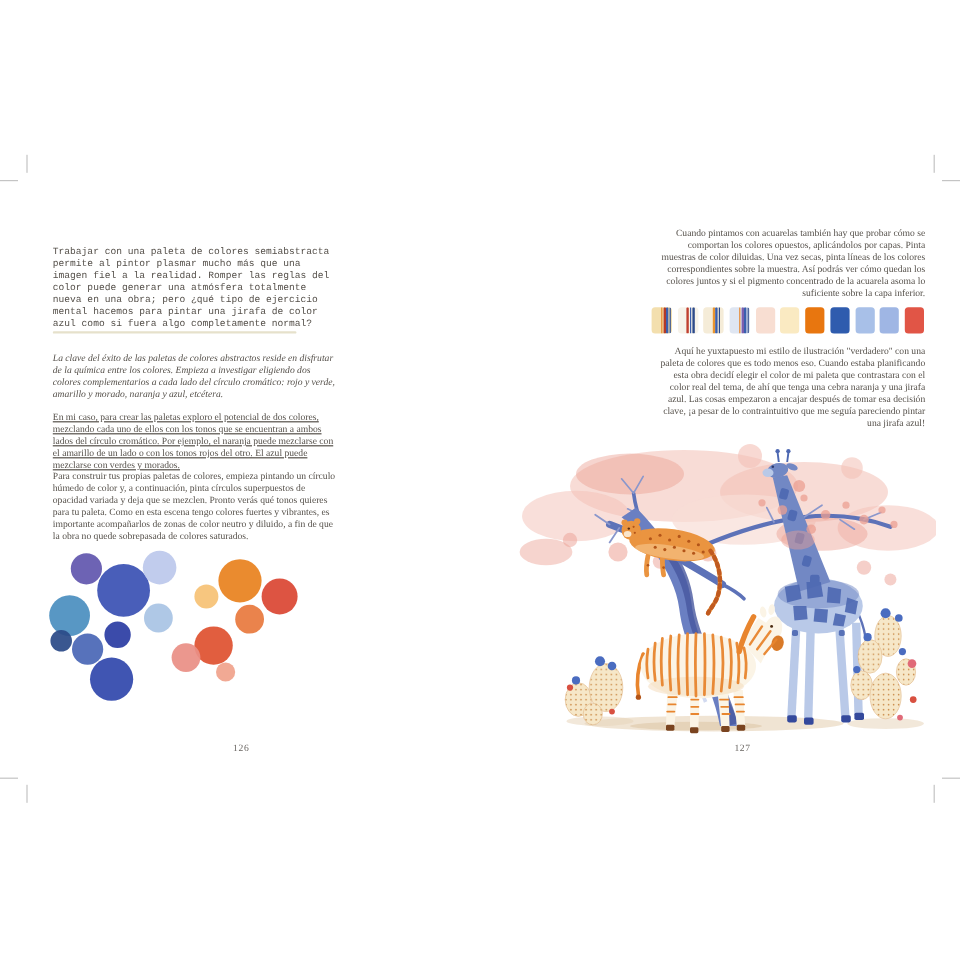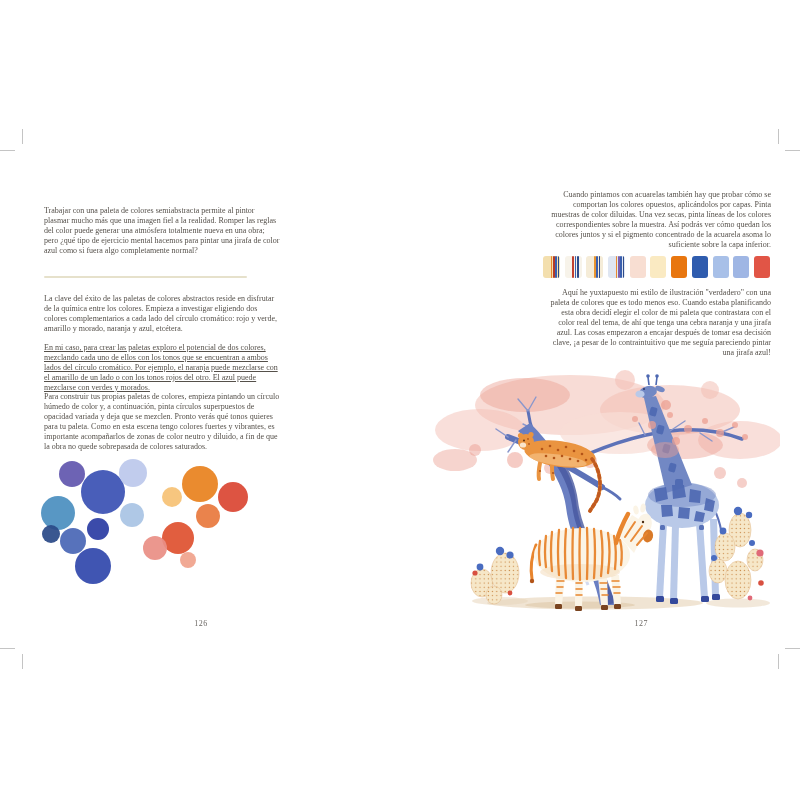--- a/index.html
+++ b/index.html
@@ -57,23 +57,23 @@
 
   <div class="crop v" style="left:22px;top:129px;"></div>
   <div class="crop h" style="left:0;top:150px;"></div>
   <div class="crop v" style="left:778px;top:129px;"></div>
   <div class="crop h" style="left:785px;top:150px;"></div>
   <div class="crop v" style="left:22px;top:654px;"></div>
   <div class="crop h" style="left:0;top:648px;"></div>
   <div class="crop v" style="left:778px;top:654px;"></div>
   <div class="crop h" style="left:785px;top:648px;"></div>
 
-  <div class="body-par lp" style="top:206px;">Trabajar con una paleta de colores semiabstracta permite al pintor plasmar mucho más que una imagen fiel a la realidad. Romper las reglas del color puede generar una atmósfera totalmente nueva en una obra; pero ¿qué tipo de ejercicio mental hacemos para pintar una jirafa de color azul como si fuera algo completamente normal?</div>
+  <div class="body-par lp" style="top:206px;font-family:Liberation Mono, monospace;">Trabajar con una paleta de colores semiabstracta permite al pintor plasmar mucho más que una imagen fiel a la realidad. Romper las reglas del color puede generar una atmósfera totalmente nueva en una obra; pero ¿qué tipo de ejercicio mental hacemos para pintar una jirafa de color azul como si fuera algo completamente normal?</div>
   <div class="divider"></div>
-  <div class="body-par lp" style="top:294px;">La clave del éxito de las paletas de colores abstractos reside en disfrutar de la química entre los colores. Empieza a investigar eligiendo dos colores complementarios a cada lado del círculo cromático: rojo y verde, amarillo y morado, naranja y azul, etcétera.</div>
+  <div class="body-par lp" style="top:294px;font-style:italic;">La clave del éxito de las paletas de colores abstractos reside en disfrutar de la química entre los colores. Empieza a investigar eligiendo dos colores complementarios a cada lado del círculo cromático: rojo y verde, amarillo y morado, naranja y azul, etcétera.</div>
   <div class="body-par lp" style="top:343px;text-decoration:underline;">En mi caso, para crear las paletas exploro el potencial de dos colores, mezclando cada uno de ellos con los tonos que se encuentran a ambos lados del círculo cromático. Por ejemplo, el naranja puede mezclarse con el amarillo de un lado o con los tonos rojos del otro. El azul puede mezclarse con verdes y morados.</div>
   <div class="body-par lp" style="top:392px;">Para construir tus propias paletas de colores, empieza pintando un círculo húmedo de color y, a continuación, pinta círculos superpuestos de opacidad variada y deja que se mezclen. Pronto verás qué tonos quieres para tu paleta. Como en esta escena tengo colores fuertes y vibrantes, es importante acompañarlos de zonas de color neutro y diluido, a fin de que la obra no quede sobrepasada de colores saturados.</div>
 
   <svg id="palette-svg" width="240" height="150" viewBox="30 445 240 150">
       <circle cx="72" cy="474" r="13" fill="#6257ae" fill-opacity="0.93"></circle>
       <circle cx="103" cy="492" r="22" fill="#3b52b4" fill-opacity="0.93"></circle>
       <circle cx="133" cy="473" r="14" fill="#bcc8ec" fill-opacity="0.93"></circle>
       <circle cx="58" cy="513" r="17" fill="#4b8fc0" fill-opacity="0.93"></circle>
       <circle cx="132" cy="515" r="12" fill="#a9c4e4" fill-opacity="0.93"></circle>
       <circle cx="51" cy="534" r="9" fill="#2b4a88" fill-opacity="0.93"></circle>
@@ -324,14 +324,14 @@
       <circle class="c-fb" cx="329" cy="160" r="3.2"></circle>
       <circle class="c-fb" cx="303" cy="176" r="3.4"></circle>
       <circle class="c-fb" cx="294" cy="203" r="3"></circle>
       <circle class="c-fb" cx="332" cy="188" r="3"></circle>
       <circle fill="#e06a78" cx="340" cy="198" r="3.6"></circle>
       <circle class="c-fr" cx="341" cy="228" r="2.8"></circle>
       <circle fill="#e06a78" cx="330" cy="243" r="2.4"></circle>
     </g>
   </svg>
 
-  <div class="pagenum" style="left:612px;top:619px;width:36px;text-align:right;">127</div>
+  <div class="pagenum" style="left:612px;top:619px;width:36px;text-align:left;">127</div>
 </div>
 
 </body></html>

